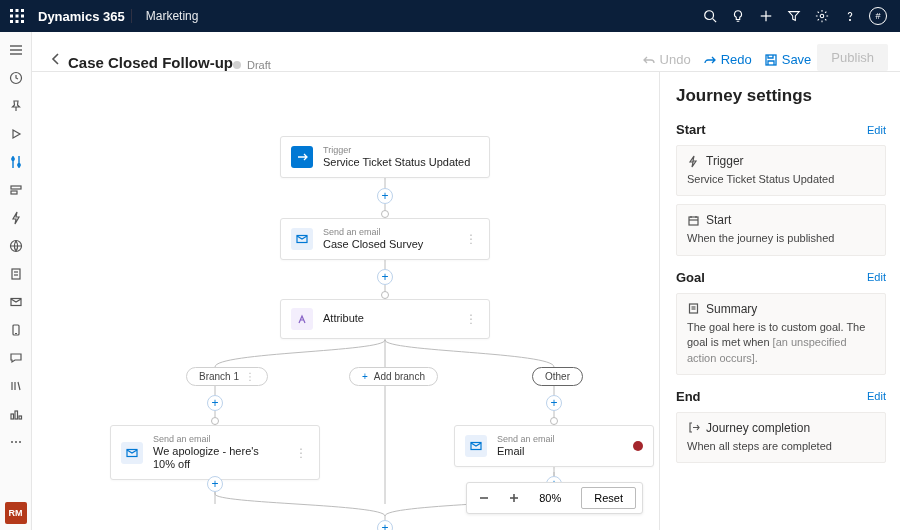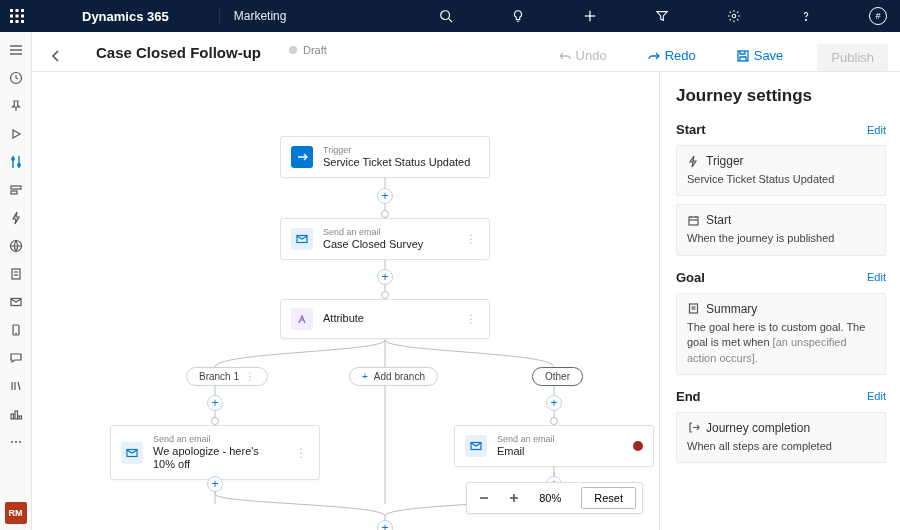--- a/index.html
+++ b/index.html
@@ -1,35 +1,35 @@
 <!DOCTYPE html>
 <html><head>
 <meta charset="utf-8">
 <style>
   * { box-sizing: border-box; margin: 0; padding: 0; font-family: "Segoe UI", Arial, sans-serif; }
   html, body { width: 900px; height: 530px; overflow: hidden; background: #fff; }
 
   
-  .topbar { height: 32px; background: #0b1f3a; color: #fff; display: flex; align-items: center; padding: 0 8px; font-size: 12px; gap: 44px; }
+  .topbar { height: 32px; background: #0b1f3a; color: #fff; display: flex; align-items: center; padding: 0 8px; font-size: 12px; }
   .topbar .waffle { width: 18px; height: 18px; display: flex; align-items: center; justify-content: center; margin-right: 12px; }
   .topbar .brand { font-weight: 600; font-size: 13px; }
   .topbar .module { margin-left: 6px; border-left: 1px solid #334; padding-left: 14px; font-size: 12px; opacity: .9; }
   .topbar .spacer { flex: 1; }
   .topbar .act { width: 28px; height: 32px; display: flex; align-items: center; justify-content: center; cursor: pointer; }
   .avatar { width: 18px; height: 18px; border: 1px solid #fff; border-radius: 50%; display:flex;align-items:center;justify-content:center;font-size:9px; }
 
   
   .frame { display: flex; height: calc(100% - 32px); }
   .siderail { width: 32px; background: #fafafa; border-right: 1px solid #e6e6e6; display: flex; flex-direction: column; align-items: center; padding-top: 6px; gap: 4px; }
   .rail-btn { width: 28px; height: 24px; display:flex;align-items:center;justify-content:center; cursor:pointer; color:#555; }
   .rail-btn.active svg { stroke:#0078d4; }
   .user-badge { margin-top:auto; margin-bottom:6px; width:22px;height:22px;background:#b4391a;color:#fff;font-size:9px;font-weight:600;display:flex;align-items:center;justify-content:center;border-radius:2px; }
 
   .work { flex: 1; display:flex; flex-direction:column; min-width:0; }
-  .cmdbar { height: 40px; border-bottom: 1px solid #e6e6e6; display:flex; align-items:flex-start; padding:12px 12px; gap:28px; }
+  .cmdbar { height: 40px; border-bottom: 1px solid #e6e6e6; display:flex; align-items:flex-end; padding:0 12px; gap:0; }
   .back-btn { width:24px;height:24px;display:flex;align-items:center;justify-content:center;cursor:pointer;color:#555; }
   .title { font-size:15px; font-weight:600; color:#222; }
   .draft { display:flex;align-items:center;gap:6px;color:#888;font-size:11px; }
   .draft-dot { width:8px;height:8px;border-radius:50%;background:#d0d0d0; }
   .cmdbar .spacer { flex:1; }
   .cmd { display:flex;align-items:center;gap:4px;font-size:13px;color:#555;cursor:pointer;padding:4px 6px; }
   .cmd.disabled { color:#bbb; cursor:default; }
   .cmd.primary { background:#f3f3f3;color:#bbb;padding:6px 14px;border-radius:2px;cursor:default; }
 
   .content { flex:1; display:flex; min-height:0; }

